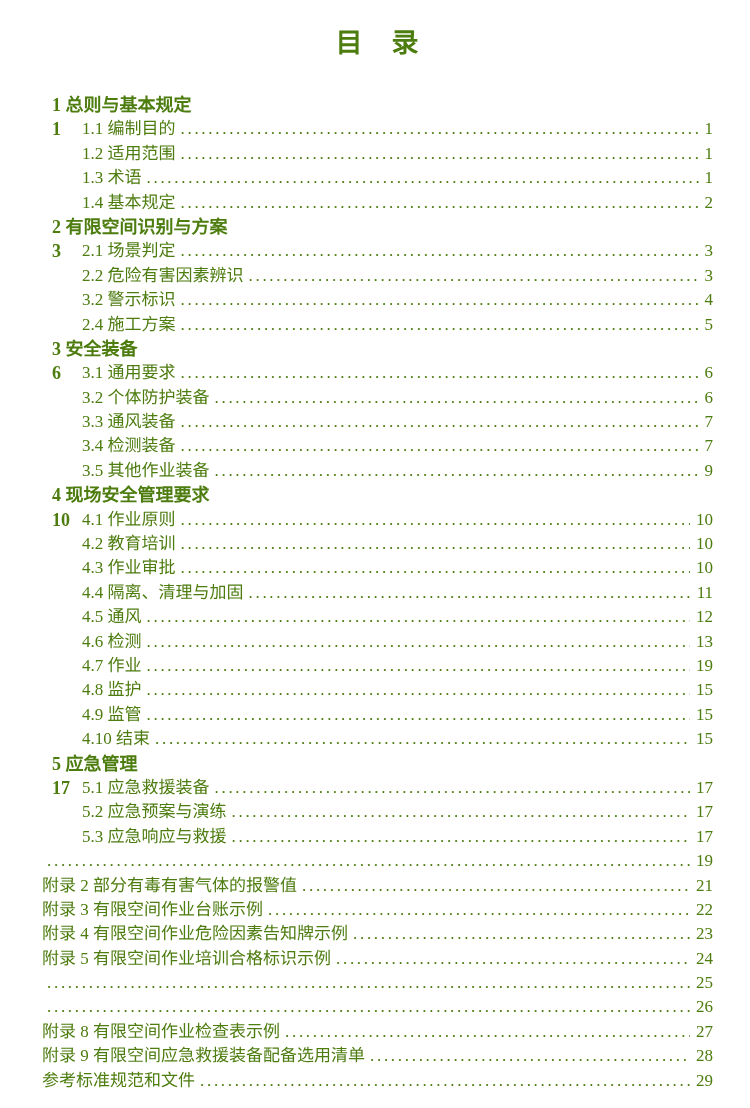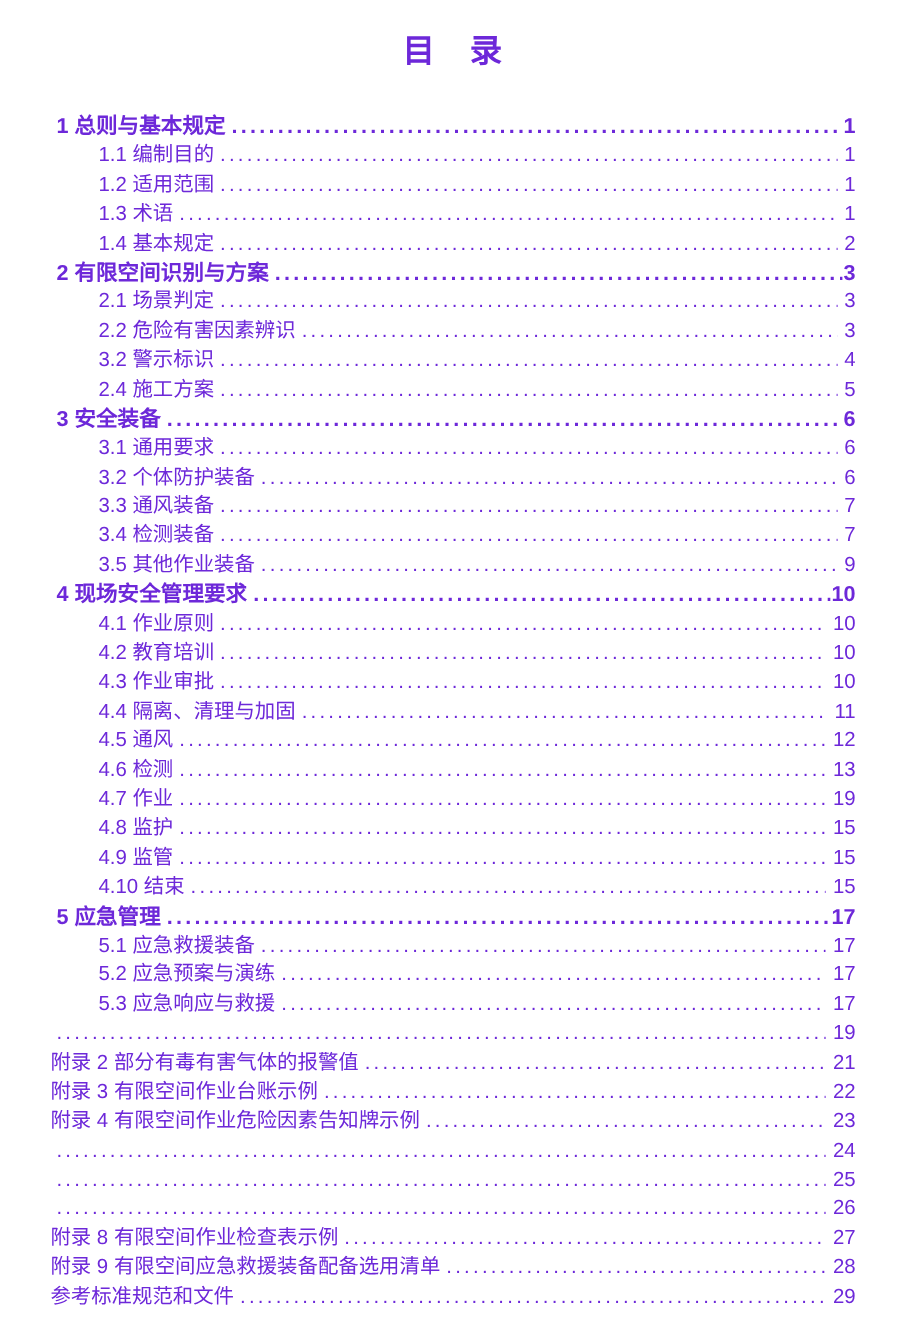--- a/index.html
+++ b/index.html
@@ -8,22 +8,22 @@
     background: #ffffff;
   }
   .doc-page {
     position: relative;
     width: 750px;
     height: 1108px;
     margin: 0 auto;
     background: #ffffff;
     box-sizing: border-box;
     padding: 26px 37px 0 42px;
-    font-family: Liberation Sans, sans-serif;
-    color: #6d28d9;
+    font-family: Liberation Serif, serif;
+    color: #4d7c0f;
     overflow: hidden;
   }
   .doc-title {
     margin: 0 0 33px 0;
     text-align: center;
     font-size: 27px;
     line-height: 34px;
     font-weight: bold;
     letter-spacing: 1px;
     white-space: pre;
@@ -36,20 +36,21 @@
     align-items: baseline;
     height: 24.4px;
     line-height: 24.4px;
     font-size: 17px;
     white-space: nowrap;
   }
   .row.chapter {
     font-weight: bold;
     font-size: 18px;
     padding-left: 5px;
+    flex-direction: column;
   }
   .row.sub {
     padding-left: 40px;
   }
   .row.appendix {
     padding-left: 0;
   }
   .label {
     white-space: pre;
     flex: 0 0 auto;
@@ -252,20 +253,21 @@
     <span class="label">附录 3 有限空间作业台账示例</span>
     <span class="dots"></span>
     <span class="pnum">22</span>
   </div>
       <div class="row appendix">
     <span class="label">附录 4 有限空间作业危险因素告知牌示例</span>
     <span class="dots"></span>
     <span class="pnum">23</span>
   </div>
       <div class="row appendix">
+    <span class="label">附录 5 有限空间作业培训合格标识示例</span>
     <span class="dots"></span>
     <span class="pnum">24</span>
   </div>
       <div class="row appendix">
     <span class="dots"></span>
     <span class="pnum">25</span>
   </div>
       <div class="row appendix">
     <span class="dots"></span>
     <span class="pnum">26</span>

